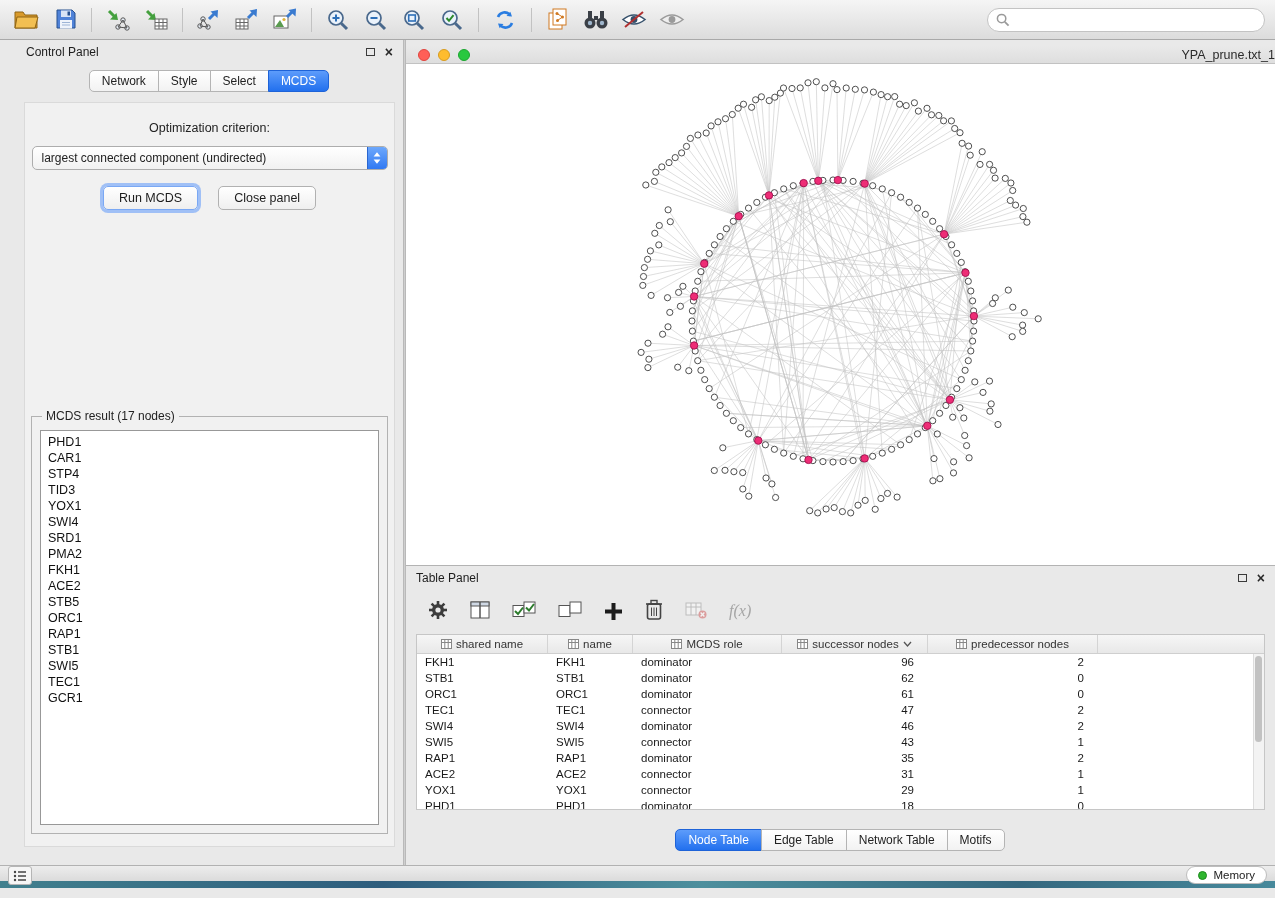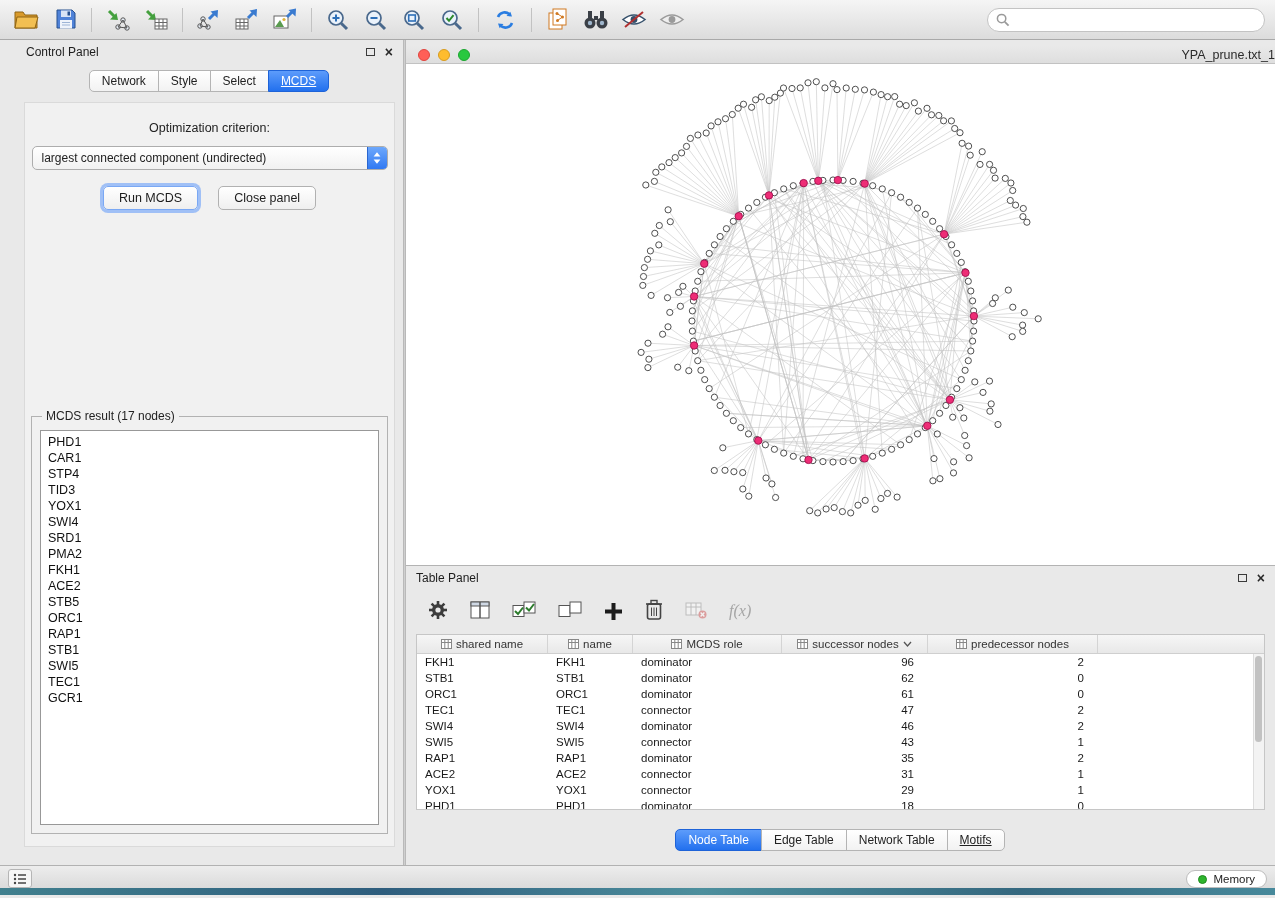--- a/index.html
+++ b/index.html
@@ -22,21 +22,21 @@
   
   .control-panel { width:403px; background:#e9e9e9; display:flex; flex-direction:column;margin-left:16px; }
   .cp-header, .tp-header { height:24px; display:flex; align-items:center; padding:0 10px; font-size:12px; color:#1d1d1d; }
   .win-icons { margin-left:auto; display:flex; align-items:center; gap:10px; }
   .float-icon { width:9px; height:8px; border:1.5px solid #3a3a3a; display:inline-block; }
   .close-icon { font-size:14px; font-weight:bold; color:#2a2a2a; line-height:10px; }
   .cp-tabs { display:flex; justify-content:center; margin-top:6px; }
   .cp-tabs .seg, .tp-tabs .seg { border:1px solid #b4b4b4; background:linear-gradient(#fff,#f2f2f2);
         padding:3px 12px; margin-left:-1px; font-size:12px; color:#222; cursor:default; }
   .cp-tabs .seg:first-child, .tp-tabs .seg:first-child { border-radius:5px 0 0 5px; }
-  .cp-tabs .seg:last-child,  .tp-tabs .seg:last-child  { border-radius:0 5px 5px 0;text-decoration:underline; }
+  .cp-tabs .seg:last-child,  .tp-tabs .seg:last-child  { border-radius:0 5px 5px 0; }
   .seg.active { background:linear-gradient(#5d9cfb,#2270ee); border-color:#1e63d8; color:#fff; }
   .cp-body { margin:10px 8px 18px; flex:1; background:#f1f1f1; border:1px solid #dadada;
              display:flex; flex-direction:column; align-items:center; }
   .cp-opt-label { margin-top:18px; font-size:12.5px; }
   .cp-select { margin-top:11px; width:356px; height:24px; border:1px solid #adadad; border-radius:5px;
                background:linear-gradient(#fff,#f1f1f1); display:flex; align-items:center; overflow:hidden; }
   .cp-select .sel-text { flex:1; padding-left:9px; font-size:12px; white-space:nowrap; }
   .cp-select .sel-btn { width:20px; height:24px; background:linear-gradient(#70aafc,#2e77f2);
                border-left:1px solid #2a66cf; display:flex; align-items:center; justify-content:center; }
   .cp-buttons { margin-top:16px; display:flex; gap:20px; }
@@ -71,22 +71,22 @@
   .th { display:flex; align-items:center; justify-content:center; gap:4px; border-right:1px solid #d4d4d4;
         font-size:11.5px; color:#333; white-space:nowrap; overflow:hidden; }
   .trow { height:16px; }
   .td { font-size:11.5px; line-height:16px; padding:0 8px; white-space:nowrap; overflow:hidden; color:#1a1a1a; }
   .td.num { text-align:right; padding-right:14px; }
   .vscroll { position:absolute; top:19px; right:0; bottom:0; width:11px; background:#f3f3f3; border-left:1px solid #ddd; }
   .vthumb { position:absolute; top:2px; left:1px; width:7px; height:86px; border-radius:4px; background:#c2c2c2; }
   .tp-tabs { display:flex; justify-content:center; margin-top:19px; }
 
   
-  .statusbar { height:23px; background:linear-gradient(#ededed,#dbdbdb); border-top:1px solid #b2b2b2;
-               display:flex; align-items:flex-end; padding:0 8px; }
+  .statusbar { height:16px; background:linear-gradient(#ededed,#dbdbdb); border-top:1px solid #b2b2b2;
+               display:flex; align-items:flex-start; padding:0 8px; }
   .hamburger-btn { width:24px; height:19px; border:1px solid #b5b5b5; border-radius:3px; background:#f6f6f6;
                    display:flex; align-items:center; justify-content:center; }
   .memory-btn { margin-left:auto; display:flex; align-items:center; gap:6px; border:1px solid #bdbdbd;
                 border-radius:11px; background:#fff; padding:2px 11px; font-size:11.5px; }
   .memory-dot { width:9px; height:9px; border-radius:50%; background:#2eb52e; border:1px solid #1d8a1d; }
   .wallpaper { height:7px; background:linear-gradient(90deg,#41808e,#2e5d7d 30%,#4d8f9d 55%,#35687f 80%,#47899b); }
 </style>
 </head>
 <body>
 

